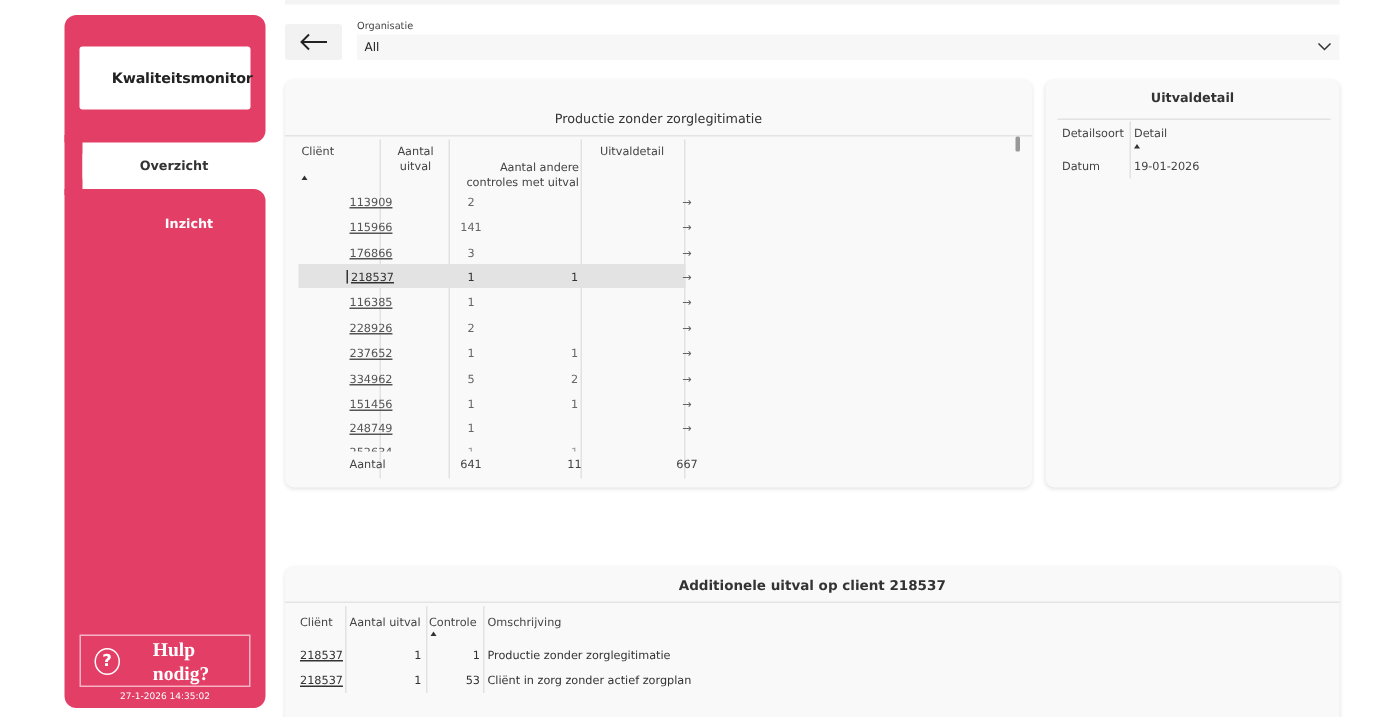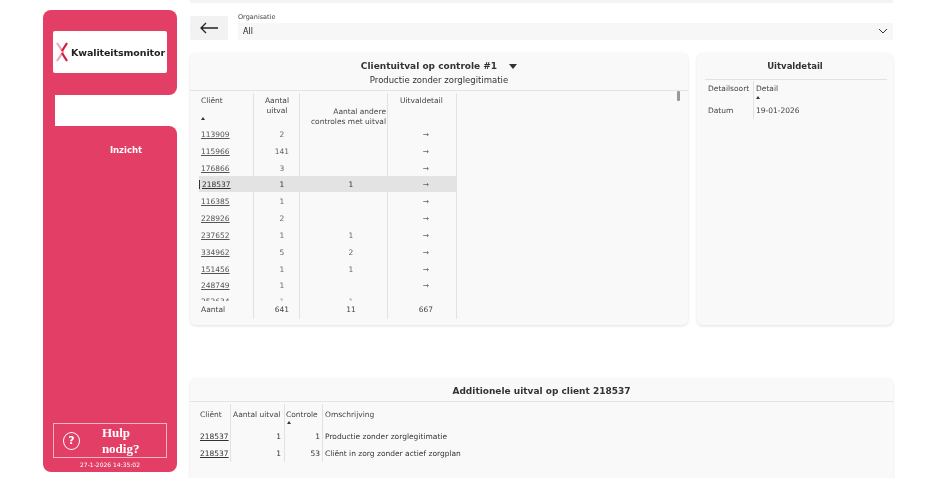--- a/index.html
+++ b/index.html
@@ -8,21 +8,21 @@
   .topline { position: absolute; left: 190px; top: 0; width: 703px; height: 3px; background: #f4f4f4; }
 
   
   .sidebar { position: absolute; left: 43px; top: 10px; width: 134px; height: 462px; }
   .sb-top { position: absolute; left: 0; top: 0; width: 134px; height: 85px; background: #e33e66; border-radius: 8px 8px 8px 0; }
   .sb-bottom { position: absolute; left: 0; top: 116px; width: 134px; height: 346px; background: #e33e66; border-radius: 0 8px 8px 8px; }
   .sb-left-strip { position: absolute; left: 0; top: 80px; width: 12px; height: 40px; background: #e33e66; }
   .logo-box { position: absolute; left: 10px; top: 21px; width: 114px; height: 42px; background: #fff;
     border-radius: 2px; display: flex; align-items: center; justify-content: center; gap: 2px; }
   .logo-x { width: 14px; height: 20px; }
-  .logo-text { font-size: 9.5px; font-weight: bold; color: #222; letter-spacing: -0.1px; }
+  .logo-text { font-size: 9.5px; font-weight: bold; color: #222; letter-spacing: -0.1px; padding-left: 21px; }
   .nav-active { position: absolute; left: 12px; top: 86px; width: 122px; height: 30px; background: #fff;
     border-radius: 8px 0 0 8px; display: flex; align-items: center; justify-content: center;
     font-size: 8.5px; font-weight: bold; color: #333; }
   .nav-item { position: absolute; left: 28px; top: 130px; width: 110px; height: 20px; display: flex;
     align-items: center; justify-content: center; font-size: 8.5px; font-weight: bold; color: #fff; }
   .help { position: absolute; left: 10px; top: 413px; width: 114px; height: 35px; border: 1.5px solid #f6b3c4;
     display: flex; align-items: center; }
   .help-icon { width: 18px; height: 18px; border: 1.5px solid #fff; border-radius: 50%; margin-left: 9px;
     display: flex; align-items: center; justify-content: center; color: #fff; font-size: 11px; font-weight: bold; }
   .help-label { color: #fff; font-size: 13px; font-weight: bold; margin-left: 22px; font-family: Liberation Serif, serif; }
@@ -47,21 +47,21 @@
   .main-title .caret { display: inline-block; margin-left: 12px; width: 0; height: 0; border-left: 4px solid transparent;
     border-right: 4px solid transparent; border-top: 5px solid #333; vertical-align: middle; }
   .main-subtitle { position: absolute; left: 0; top: 22px; width: 100%; text-align: center; font-size: 8.5px; color: #333; }
   .hdr-divider { position: absolute; left: 0; top: 37px; width: 100%; height: 1px; background: #e4e4e4; }
   .col-line { position: absolute; top: 40px; width: 1px; height: 226px; background: #e2e2e2; }
   .th { position: absolute; font-size: 7.5px; color: #444; line-height: 10px; }
   .sort-up { position: absolute; width: 0; height: 0; border-left: 2.5px solid transparent; border-right: 2.5px solid transparent; border-bottom: 3px solid #333; }
   .row { position: absolute; left: 9px; width: 258px; height: 16px; font-size: 7.5px; color: #666; }
   .row.sel { background: #e3e3e3; color: #333; }
   .row.sel .c-client { border-left: 1.5px solid #333; color: #333; }
-  .cell { position: absolute; top: 4px; }
+  .cell { position: absolute; top: 4px; margin-left: 32px; }
   .c-client { left: 0; padding-left: 2px; text-decoration: underline; color: #555; }
   .c-aantal { left: 63px; width: 40px; text-align: center; }
   .c-andere { left: 109px; width: 86px; text-align: center; }
   .c-detail { left: 197px; width: 60px; text-align: center; color: #666; }
   .footer-row { position: absolute; left: 9px; top: 252px; width: 258px; font-size: 7.5px; color: #444; }
   .scroll-thumb { position: absolute; left: 487px; top: 38px; width: 3px; height: 10px; background: #999; border-radius: 1px; }
   .cut-row { position: absolute; left: 9px; top: 244px; width: 258px; height: 4px; overflow: hidden; font-size: 7.5px; color: #999; }
 
   .detail-title { position: absolute; left: 0; top: 8px; width: 100%; text-align: center; font-size: 8.5px; font-weight: bold; color: #333; }
   .detail-divider { position: absolute; left: 8px; top: 26px; width: 182px; height: 1px; background: #e2e2e2; }
@@ -83,20 +83,21 @@
   <div class="sb-left-strip"></div>
   <div class="sb-bottom"></div>
   <div class="logo-box">
     <svg class="logo-x" viewBox="0 0 14 20">
       <path d="M2 1 L8 10 L2 19" stroke="#f2a3b6" stroke-width="2.2" fill="none"></path>
       <path d="M12 1 L7 9" stroke="#d6183f" stroke-width="2.2" fill="none"></path>
       <path d="M7 11 L12 19" stroke="#d6183f" stroke-width="2.2" fill="none"></path>
     </svg>
     <span class="logo-text">Kwaliteitsmonitor</span>
   </div>
+  <div class="nav-active">Overzicht</div>
   <div class="nav-item">Inzicht</div>
   <div class="help">
     <div class="help-icon">?</div>
     <span class="help-label">Hulp nodig?</span>
   </div>
   <div class="timestamp">27-1-2026 14:35:02</div>
 </div>
 
 <div class="back-btn">
   <svg width="20" height="12" viewBox="0 0 20 12">
@@ -105,23 +106,20 @@
 </div>
 <div class="org-label">Organisatie</div>
 <div class="org-select">
   <span>All</span>
   <svg class="org-chevron" viewBox="0 0 10 8">
     <path d="M1 2 L5 6 L9 2" stroke="#333" stroke-width="1" fill="none"></path>
   </svg>
 </div>
 
 <div class="card card-main">
-  <div class="main-title">
-    <span>Clientuitval op controle #1</span><span class="caret"></span>
-  </div>
   <div class="main-subtitle">Productie zonder zorglegitimatie</div>
   <div class="hdr-divider"></div>
 
   <div class="col-line" style="left:63px"></div>
   <div class="col-line" style="left:109px"></div>
   <div class="col-line" style="left:197px"></div>
   <div class="col-line" style="left:266px"></div>
 
   <div class="th" style="left:11px;top:43px">Cliënt</div>
   <div class="sort-up" style="left:11px;top:64px"></div>

